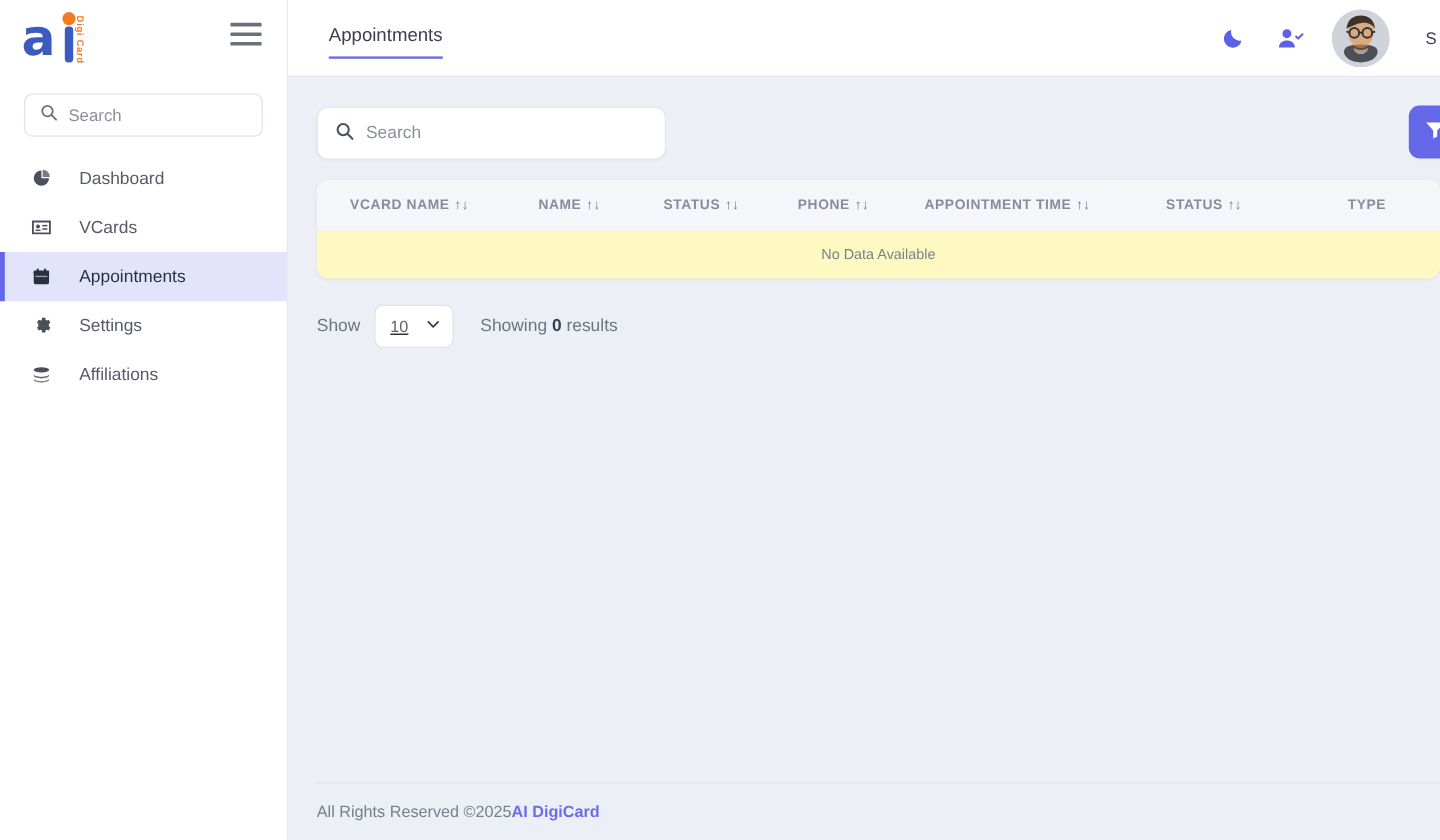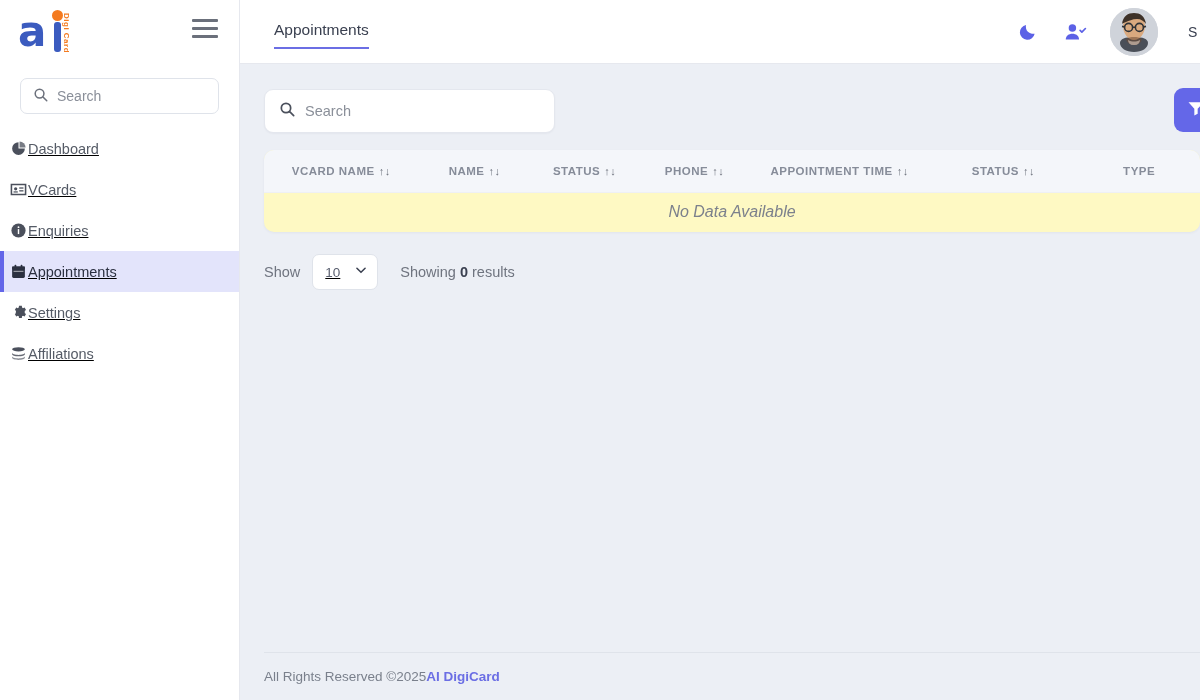--- a/index.html
+++ b/index.html
@@ -38,22 +38,22 @@
   }
   #sidebar-search-wrap{ padding:14px 20px 0 20px; }
   .search-box{
     display:flex; align-items:center; gap:9px;
     height:36px; padding:0 12px;
     background:#fff; border:1px solid #dfe3ea; border-radius:7px;
   }
   .search-box .ph{ font-size:14px; color:#8a8f99; }
   #nav-list{ margin-top:14px; }
   .nav-item{
-    position:relative; display:flex; align-items:center; gap:1px;
-    height:41px; padding-left:10px; cursor:pointer;text-decoration:underline;
+    position:relative; display:flex; align-items:center; gap:23px;
+    height:41px; padding-left:26px; cursor:pointer;
   }
   .nav-item .lbl{ font-size:14.5px; color:#555b66; }
   .nav-item.active{ background:#e3e4fb; }
   .nav-item.active .lbl{ color:#2b3040; }
   .nav-item.active:before{
     content:""; position:absolute; left:0; top:0; bottom:0; width:4px;
     background:#6366e8;
   }
   .nav-ico{ width:17px; height:17px; display:block; color:#4b505c; }
   
@@ -112,23 +112,22 @@
     box-shadow:0 1px 3px rgba(20,30,60,.05);
   }
   table{ width:100%; border-collapse:collapse; table-layout:fixed; }
   thead tr{ background:#f4f6fa; }
   thead th{
     height:42px; font-size:11.5px; font-weight:600; letter-spacing:.5px;
     color:#868c99; text-align:center; white-space:nowrap;
   }
   .sort-ico{ display:inline-block; margin-left:4px; color:#6d727d; font-size:11px; }
   tbody td{
-    height:40px; text-align:center; font-size:16px; color:#7c818c;
+    height:40px; text-align:center; font-size:12px; color:#7c818c;
     border-top:1px solid #eef0f4;
-    font-style:italic;
   }
   #pager{
     display:flex; align-items:center; gap:12px; margin-top:22px; height:36px;
   }
   #pager .lbl{ font-size:14.5px; color:#6f747f; }
   #page-size{
     width:66px; height:36px; background:#fff; border:1px solid #dfe3ea;
     border-radius:7px; display:flex; align-items:center;
     justify-content:space-between; padding:0 9px 0 12px; cursor:pointer;text-decoration:underline;
   }
@@ -187,30 +186,20 @@
           <path d="M2 5h20v14H2z" fill="none" stroke="#4b505c" stroke-width="2.2"></path>
           <circle cx="8" cy="11" r="2.3"></circle>
             <rect x="13" y="9" width="6" height="1.8"></rect>
           <rect x="13" y="13" width="6" height="1.8"></rect>
             <rect x="5" y="14.6" width="6" height="1.7"></rect>
         </svg>
       </span>
       <span class="lbl">VCards</span>
     </div>
 
-    <div class="nav-item">
-      <span class="nav-ico">
-        <svg width="17" height="17" viewBox="0 0 24 24" fill="#4b505c">
-          <circle cx="12" cy="12" r="10"></circle>
-          <rect x="11" y="10" width="2" height="7" fill="#fff"></rect>
-          <circle cx="12" cy="7.3" r="1.3" fill="#fff"></circle>
-        </svg>
-      </span>
-      <span class="lbl">Enquiries</span>
-    </div>
 
     <div class="nav-item active">
       <span class="nav-ico">
         <svg width="17" height="17" viewBox="0 0 24 24" fill="#2b3040">
           <rect x="3" y="5" width="18" height="16" rx="2"></rect>
           <rect x="3" y="5" width="18" height="4" fill="#2b3040"></rect>
           <rect x="6.5" y="2.5" width="2.4" height="4" rx="1"></rect>
           <rect x="15.1" y="2.5" width="2.4" height="4" rx="1"></rect>
           <rect x="5" y="11" width="14" height="1.6" fill="#fff" opacity=".55"></rect>
         </svg>

